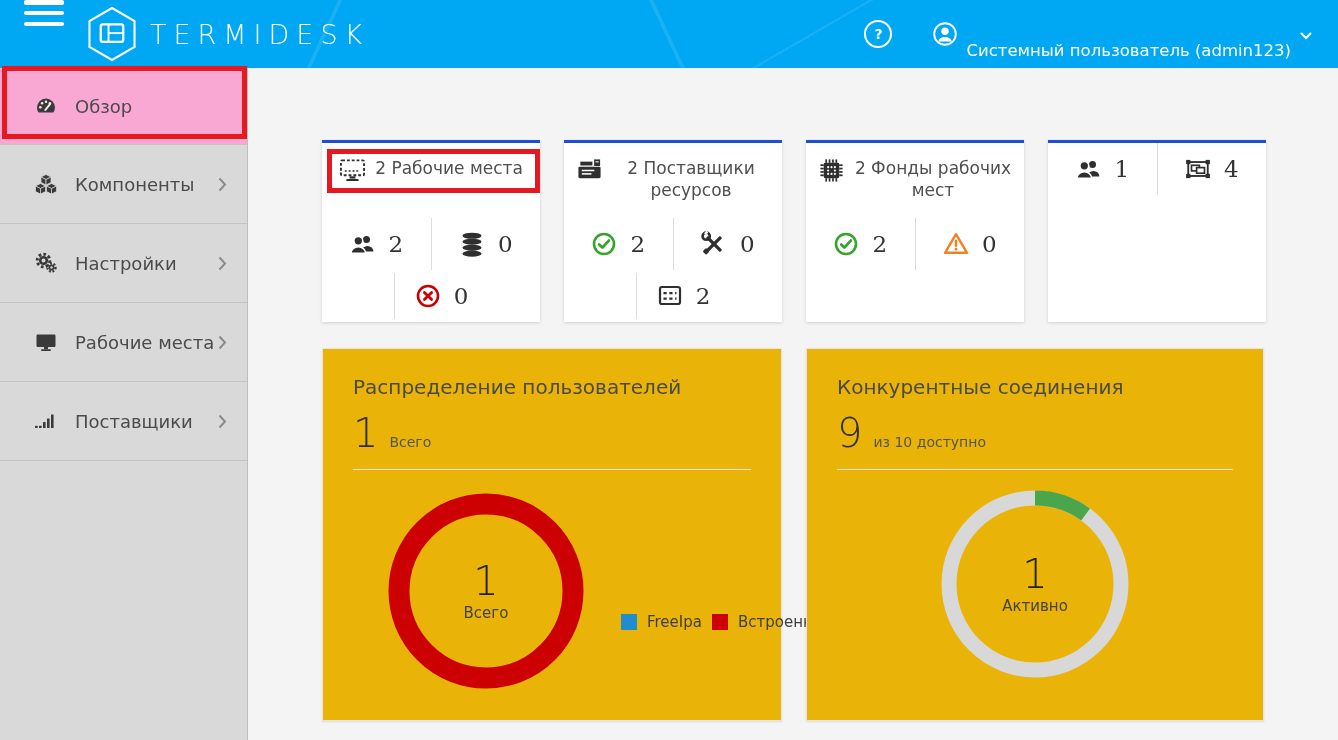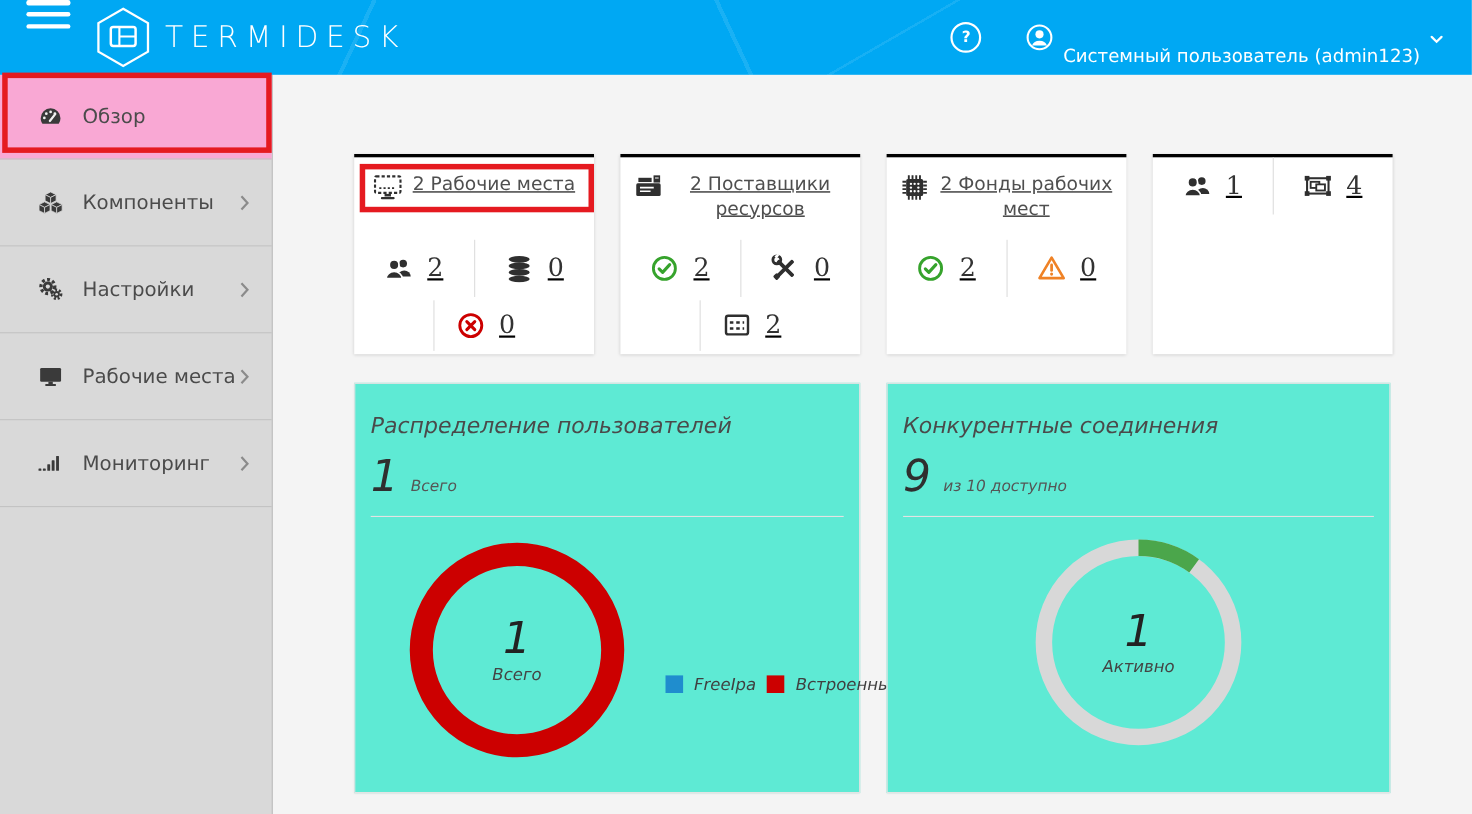--- a/index.html
+++ b/index.html
@@ -45,43 +45,43 @@
     color:#4b4b4b;font-size:18px;
   }
   .nav li:first-child{height:77px;background:#f9a8d4;}
   .nav .s-icon{width:24px;height:24px;color:#3a3a3a;flex:0 0 auto;}
   .nav .lbl{margin-left:17px;}
   .nav .chev{margin-left:auto;}
   
   .main{position:absolute;left:248px;top:68px;right:0;bottom:0;background:#f4f4f4;}
   .cards{position:absolute;left:74px;top:72px;display:flex;gap:24px;}
   .card{
-    width:218px;height:182px;background:#fff;border-top:3px solid #000000;
-    box-shadow:0 1px 3px rgba(0,0,0,.15);box-sizing:border-box;cursor:pointer;text-decoration:underline;
+    width:218px;height:182px;background:#fff;border-top:3px solid #1d4ed8;
+    box-shadow:0 1px 3px rgba(0,0,0,.15);box-sizing:border-box;cursor:pointer;
   }
   .card-title{
     display:flex;justify-content:center;align-items:flex-start;
     padding:15px 12px 0;height:60px;box-sizing:content-box;
     color:#4f4f4f;font-size:17px;line-height:1.28;text-align:center;gap:9px;
   }
   .card-title .c-icon{flex:0 0 auto;width:27px;height:27px;color:#2f2f2f;margin-top:-1px;}
   .stat-row{display:flex;height:52px;align-items:center;}
   .stat-cell{flex:1 1 50%;display:flex;align-items:center;justify-content:center;gap:13px;}
   .stat-cell + .stat-cell{border-left:1px solid #ddd;height:100%;}
   .stat-row.single{justify-content:center;}
   .stat-row.single .vdiv{width:1px;height:46px;background:#ddd;margin-right:20px;}
   .stat-row.single .stat-cell{flex:0 0 auto;}
   .stat-ico{width:26px;height:26px;color:#2f2f2f;}
   .stat-val{font-family:"DejaVu Serif","Liberation Serif",serif;font-size:23px;color:#333;}
   .red{color:#cc0000;} .green{color:#36a32c;} .orange{color:#ef8226;}
   
   .panel{
-    position:absolute;top:280px;height:373px;background:#5eead4;
+    position:absolute;top:280px;height:373px;background:#eab308;
     border:1px solid #e4e4e4;box-shadow:0 1px 2px rgba(0,0,0,.10);
-    box-sizing:border-box;padding:26px 14px;font-style:italic;
+    box-sizing:border-box;padding:26px 30px;
   }
   .panel.left{left:74px;width:460px;}
   .panel.right{left:558px;width:458px;}
   .panel-title{font-size:20px;color:#4a4a4a;}
   .panel-big{margin-top:14px;display:flex;align-items:baseline;}
   .big-num{font-size:40px;font-weight:200;color:#2f2f2f;line-height:1;}
   .big-lbl{font-size:14px;color:#555;margin-left:11px;}
   .panel-hr{border-bottom:1px solid #e3e3e3;margin-top:16px;}
   .chart-row{display:flex;}
   .donut-wrap{position:relative;width:210px;height:210px;margin:16px 0 0 28px;}
@@ -194,21 +194,21 @@
     <li>
       <svg class="s-icon" viewBox="0 0 24 24">
         <g fill="currentColor">
           <rect x="1" y="16.8" width="2.6" height="2.2" rx=".5"></rect>
           <rect x="5" y="16.8" width="2.6" height="2.2" rx=".5"></rect>
           <rect x="9" y="13" width="2.6" height="6" rx=".5"></rect>
           <rect x="13" y="9.5" width="2.6" height="9.5" rx=".5"></rect>
           <rect x="17" y="5.5" width="2.6" height="13.5" rx=".5"></rect>
         </g>
       </svg>
-      <span class="lbl">Мониторинг</span>
+      <span class="lbl">Поставщики</span>
       <svg class="chev" width="9" height="15" viewBox="0 0 9 15">
         <polyline points="1.5,1.5 7,7.5 1.5,13.5" fill="none" stroke="#8b8b8b" stroke-width="2"></polyline>
       </svg>
     </li>
   </ul>
 </nav>
 
 <main class="main">
 
   <div class="cards">

